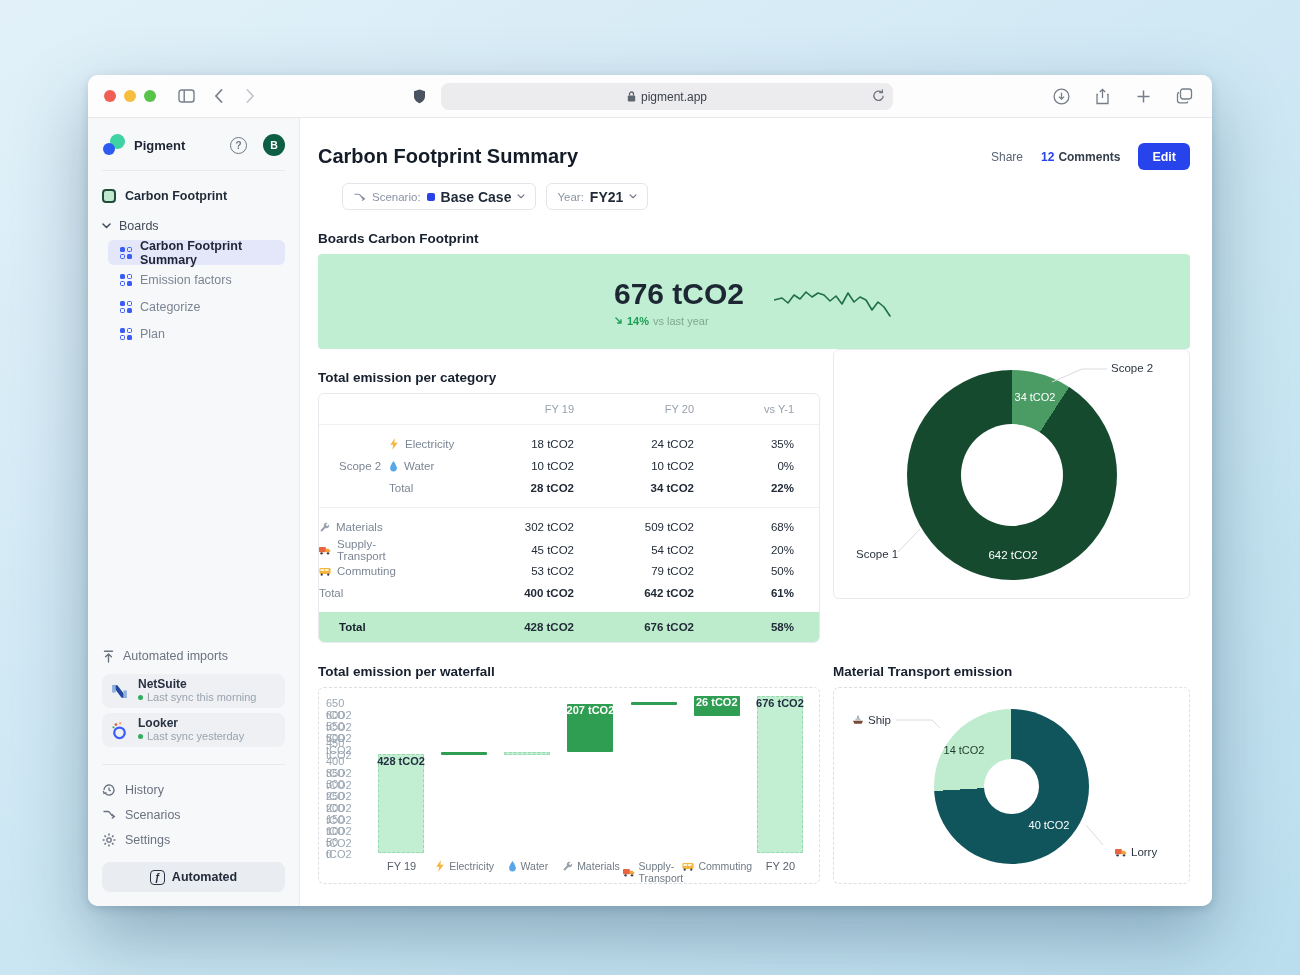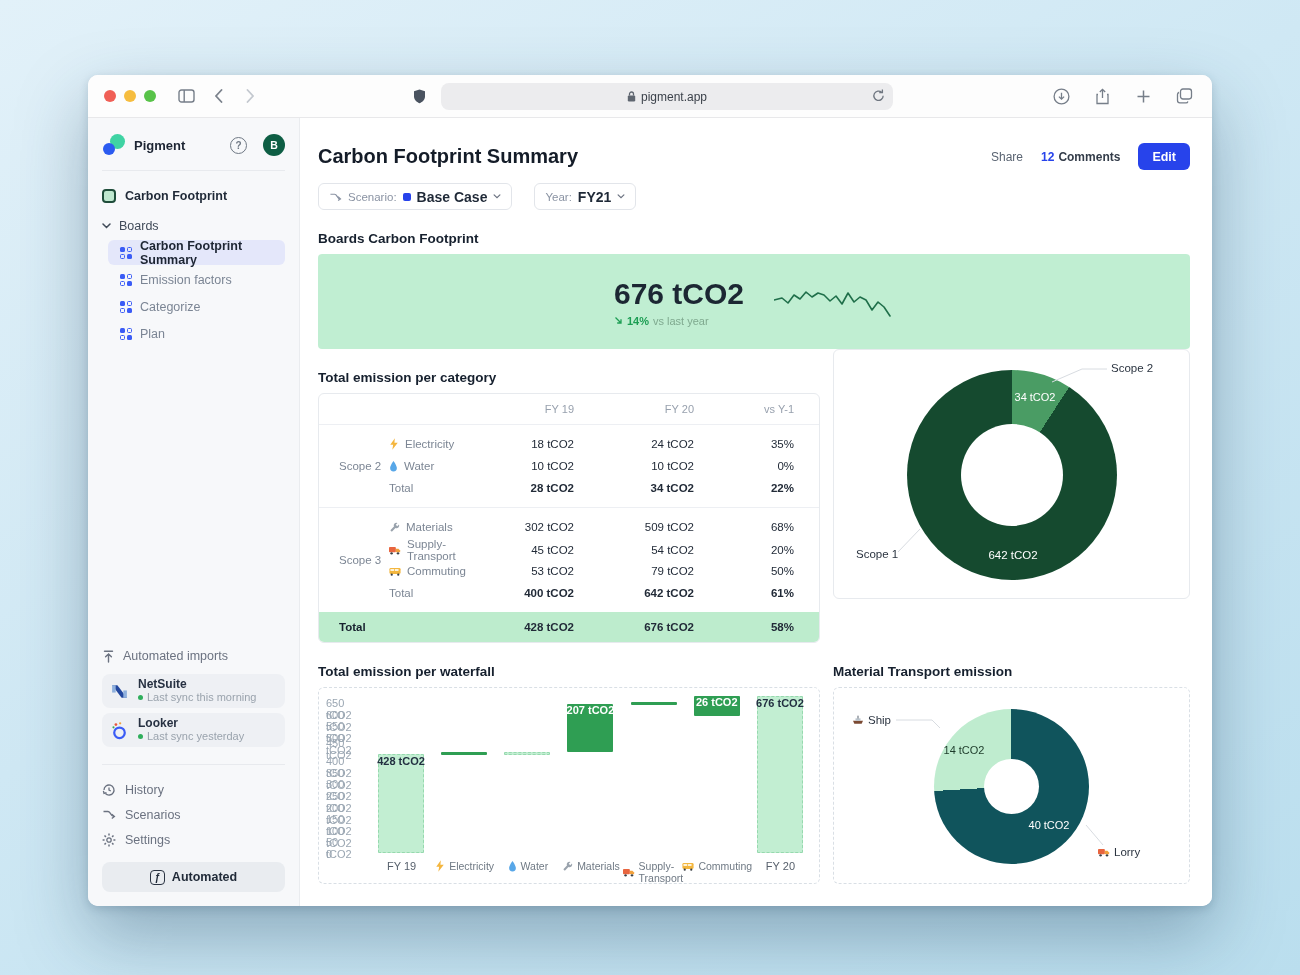--- a/index.html
+++ b/index.html
@@ -68,21 +68,21 @@
 
   
   .page-head { display:flex; align-items:center; }
   .page-title { font-size:20px; font-weight:700; color:#141c28; }
   .head-actions { margin-left:auto; display:flex; align-items:center; gap:18px; font-size:12px; }
   .share { color:#5a6472; }
   .comments { display:flex; gap:4px; color:#333c49; font-weight:600; }
   .comments b { color:#2743eb; }
   .edit-btn { background:#2743eb; color:#fff; border:none; border-radius:6px; height:27px; padding:0 14px;
               font-size:12.5px; font-weight:600; font-family:inherit; cursor:pointer; }
-  .filters { margin-top:13px; display:flex; gap:22px; }
+  .filters { margin-top:13px; display:flex; gap:10px;margin-left:24px; }
   .pill { height:27px; border:1px solid #e2e5ea; border-radius:6px; background:#fff; display:inline-flex;
           align-items:center; gap:6px; padding:0 10px; font-size:11.5px; color:#8a93a3; }
   .pill b { color:#1f2937; font-size:14px; }
   .blue-sq { width:8px; height:8px; background:#2743eb; border-radius:2px; display:inline-block; }
 
   .section-title { font-size:13.5px; font-weight:700; color:#16202e; margin:21px 0 8px; }
 
   
   .banner { height:95px; background:#c0eed2; border-radius:4px; display:flex; align-items:center; justify-content:center; gap:30px; }
   .kpi-block { display:flex; flex-direction:column; }
@@ -442,21 +442,20 @@
                   </div>
                   <div class="t-rowgrid t-row">
                     <span class="cat">Total</span>
                     <span class="num b">28 tCO2</span>
                     <span class="num b">34 tCO2</span>
                     <span class="num b">22%</span>
                   </div>
                 </div>
               </div>
               <div class="t-group sep">
-                <div class="g-scope">Scope 3</div>
                 <div class="g-rows">
                   <div class="t-rowgrid t-row">
                     <span class="cat"><i class="ic">
                         <svg width="11" height="11" viewBox="0 0 14 14">
                           <path d="M12.7 3.2a3.4 3.4 0 0 1-4.5 4.5L3.6 12.3 1.7 10.4 6.3 5.8a3.4 3.4 0 0 1 4.5-4.5L8.6 3.5l1.9 1.9z" fill="#9aa3ad"></path>
                         </svg>
                       </i>Materials</span>
                     <span class="num">302 tCO2</span>
                     <span class="num">509 tCO2</span>
                     <span class="num">68%</span>
@@ -621,21 +620,21 @@
             <span class="slice-val sv-dark" style="left:100px;top:56px;width:60px;">14 tCO2</span>
             <span class="slice-val sv-light" style="left:185px;top:131px;width:60px;">40 tCO2</span>
             <span class="lab" style="left:18px;top:26px;">
               <svg width="12" height="10" viewBox="0 0 14 12">
                   <path d="M1 7h12l-1.6 3.6H2.6Z" fill="#7b4a33"></path>
                   <rect x="4" y="4" width="6" height="3" fill="#b9c3cc"></rect>
                   <rect x="6.4" y="0.8" width="1.2" height="3.4" fill="#5b6570"></rect>
                 </svg>
               <span>Ship</span>
             </span>
-            <span class="lab" style="left:264px;top:158px;">
+            <span class="lab" style="left:281px;top:158px;">
               <svg width="12" height="9" viewBox="0 0 14 10">
                   <rect x="0" y="1" width="8" height="6" rx="1" fill="#e8653f"></rect>
                   <path d="M8 3h3l2 2v2H8z" fill="#f2a13c"></path>
                   <circle cx="3" cy="8.3" r="1.4" fill="#3a3f45"></circle>
                   <circle cx="10.5" cy="8.3" r="1.4" fill="#3a3f45"></circle>
                 </svg>
               <span>Lorry</span>
             </span>
           </div>
         </div>

